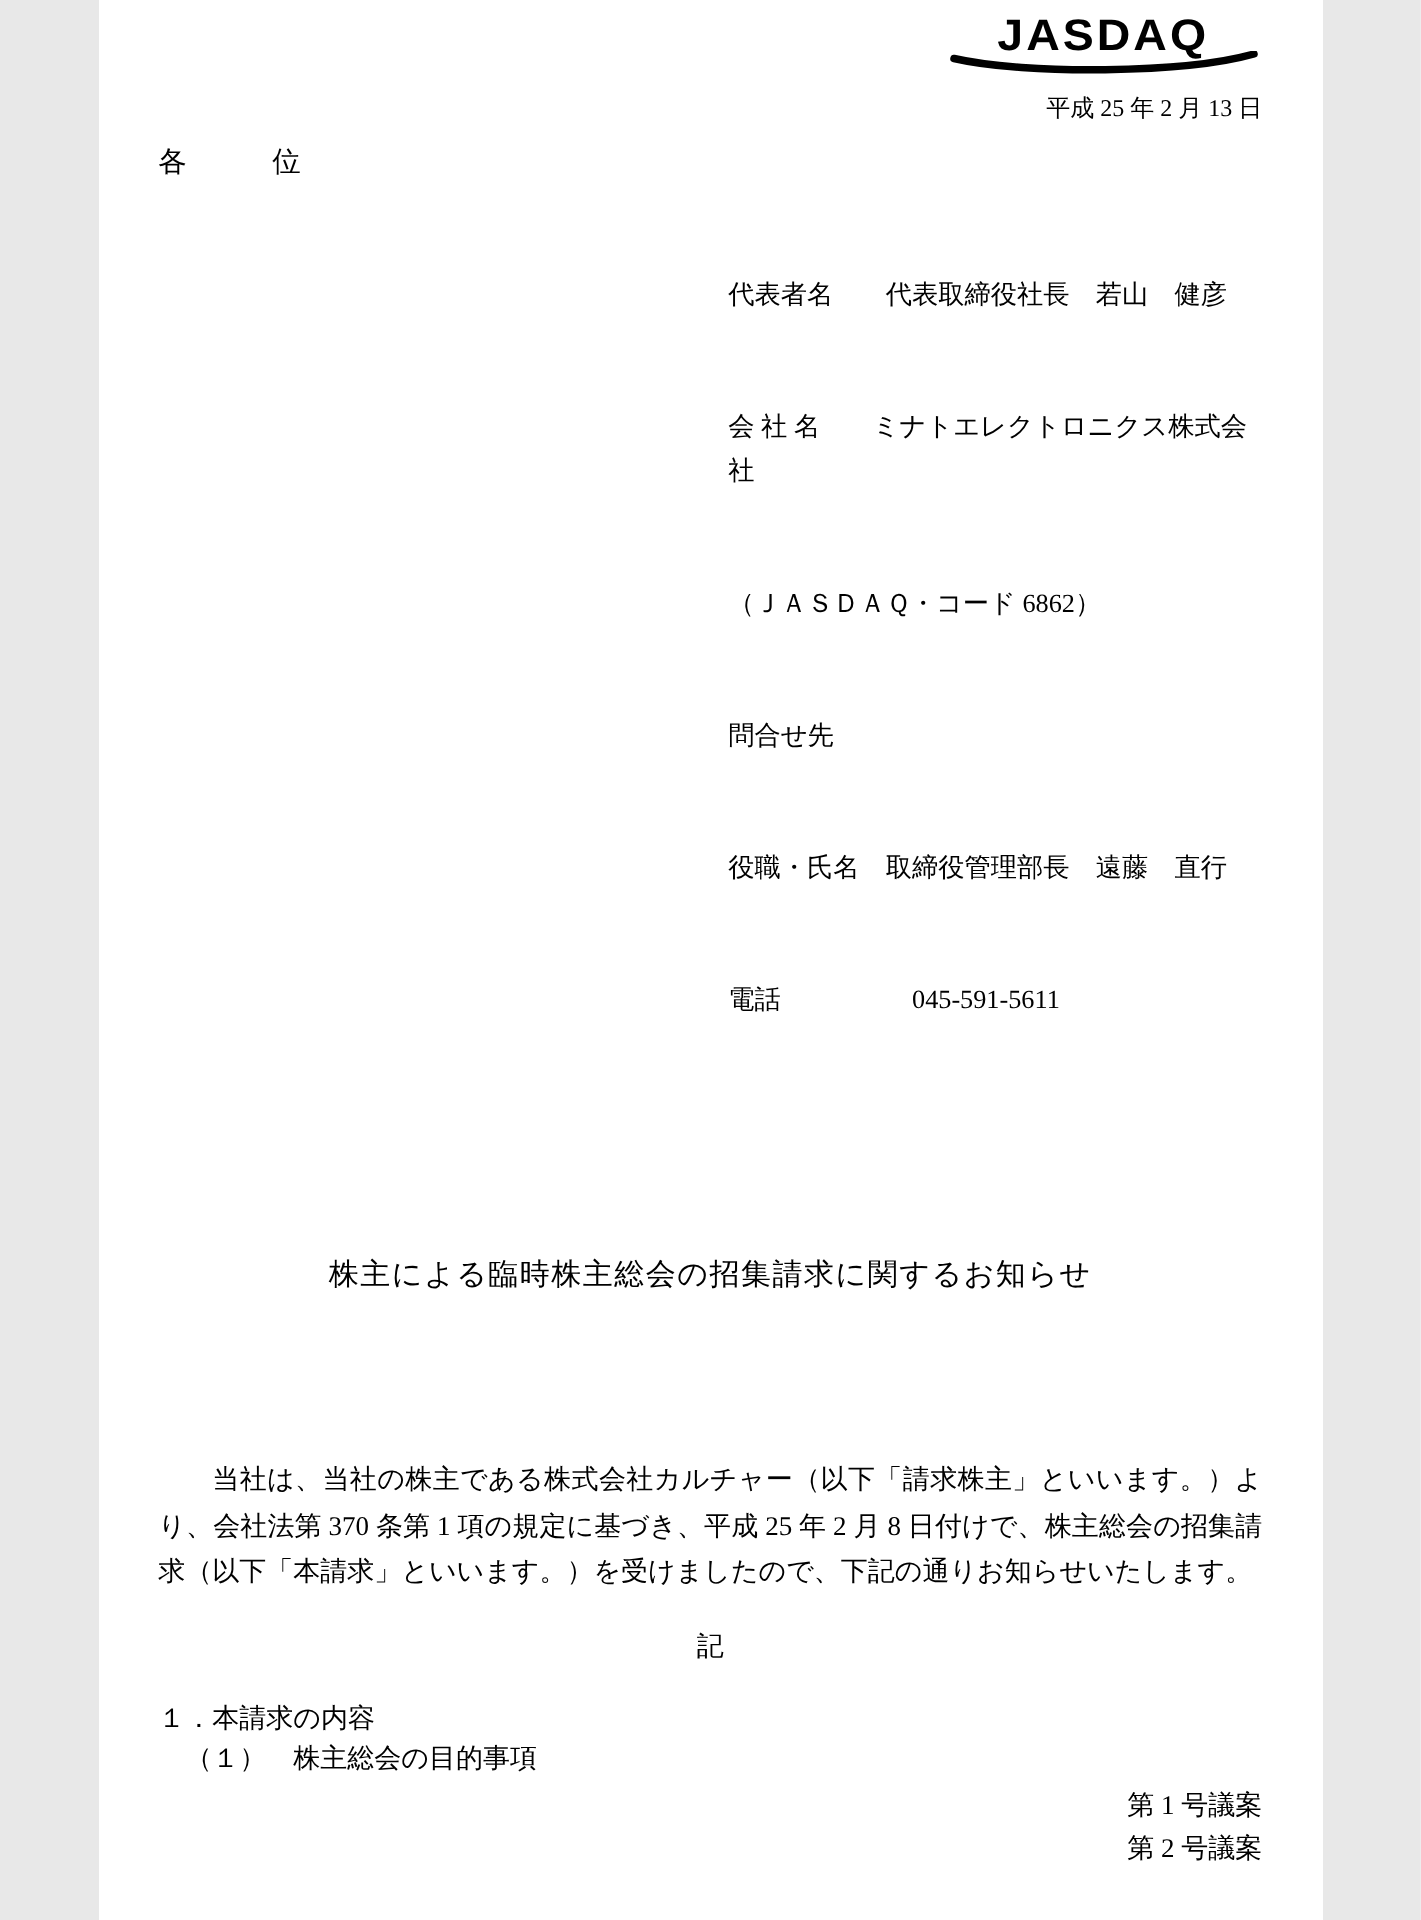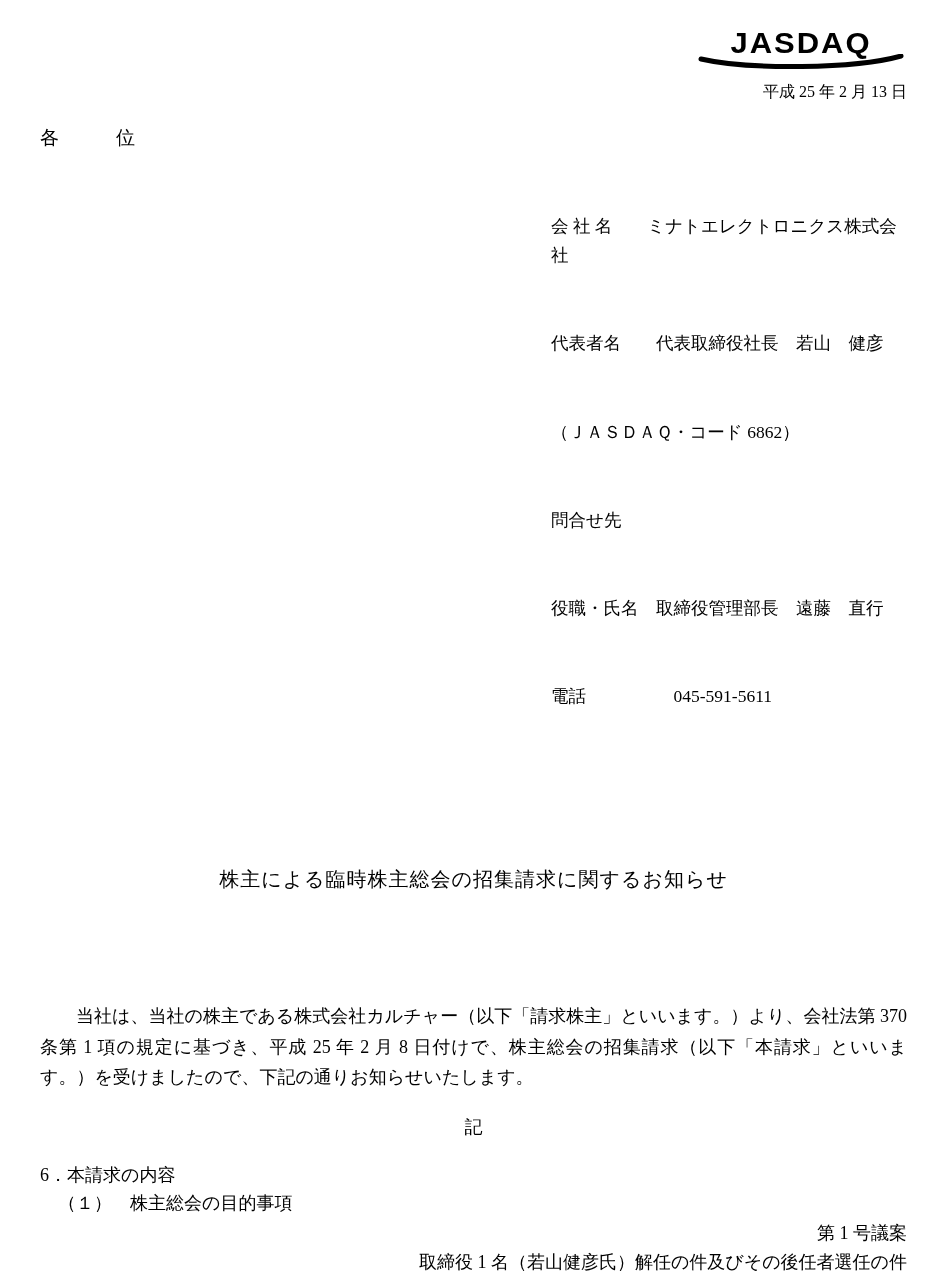--- a/index.html
+++ b/index.html
@@ -1,27 +1,27 @@
 <!DOCTYPE html>
 <html><head>
 <meta charset="utf-8">
 <style>
   html, body {
     margin: 0;
     padding: 0;
     background: #e8e8e8;
   }
   .page {
-    width: 947px;
+    width: 816px;
     height: 1280px;
     box-sizing: border-box;
     margin: 0 auto;
     background: #ffffff;
     color: #000;
-    padding: 28px 40px 24px 40px;
+    padding: 8px 40px 24px 40px;
     font-family: "Liberation Serif", "DejaVu Serif", serif;
     font-size: 18px;
     position: relative;
     overflow: hidden;
   }
 
   
   .logo-row { display: flex; justify-content: flex-end; padding-right: 2px; }
   .logo { display: inline-block; text-align: center; }
   .logo-text {
@@ -30,21 +30,21 @@
     font-weight: 800;
     font-size: 31px;
     line-height: 1;
     letter-spacing: 2px;
     transform: scaleY(0.95);
   }
   .logo-swoosh { display: block; margin-top: -5px; }
 
   
   .date-row { text-align: right; margin-top: 12px; font-size: 16px; }
-  .addressee { margin-top: 22px; font-size: 19px; }
+  .addressee { margin-top: 12px; font-size: 19px; }
   .company-block {
     width: 356px;
     margin-left: auto;
     margin-top: 2px;
     font-size: 17.5px;
     line-height: 1.68;
     white-space: pre-wrap;
   }
   .company-line { white-space: pre-wrap; }
 
@@ -87,36 +87,35 @@
         <path d="M4 5 C 52 16, 158 15, 204 2" stroke="#000" stroke-width="5" fill="none" stroke-linecap="round"></path>
       </svg>
     </div>
   </div>
 
   <div class="date-row">平成 25 年 2 月 13 日</div>
 
   <div class="addressee">各　　　位</div>
 
   <div class="company-block">
+    <div class="company-line">代表者名　　代表取締役社長　若山　健彦</div>
     <div class="company-line">会 社 名　　ミナトエレクトロニクス株式会社</div>
-    <div class="company-line">代表者名　　代表取締役社長　若山　健彦</div>
     <div class="company-line">（ＪＡＳＤＡＱ・コード 6862）</div>
     <div class="company-line">問合せ先</div>
     <div class="company-line">役職・氏名　取締役管理部長　遠藤　直行</div>
     <div class="company-line">電話　　　　　045-591-5611</div>
   </div>
 
   <h1 class="doc-title">株主による臨時株主総会の招集請求に関するお知らせ</h1>
 
   <p class="intro">当社は、当社の株主である株式会社カルチャー（以下「請求株主」といいます。）より、会社法第 370 条第 1 項の規定に基づき、平成 25 年 2 月 8 日付けで、株主総会の招集請求（以下「本請求」といいます。）を受けましたので、下記の通りお知らせいたします。</p>
 
   <div class="record">記</div>
 
   <section class="section sec1">
-    <div class="sec-heading">6．本請求の内容</div>
+    <div class="sec-heading">１．本請求の内容</div>
     <div class="line ind1">（１）　株主総会の目的事項</div>
     <div class="line ind2">第 1 号議案</div>
-    <div class="line ind2">取締役 1 名（若山健彦氏）解任の件及びその後任者選任の件</div>
     <div class="line ind2">第 2 号議案</div>
 
   </section>
 
 </div>
 
 </body></html>

